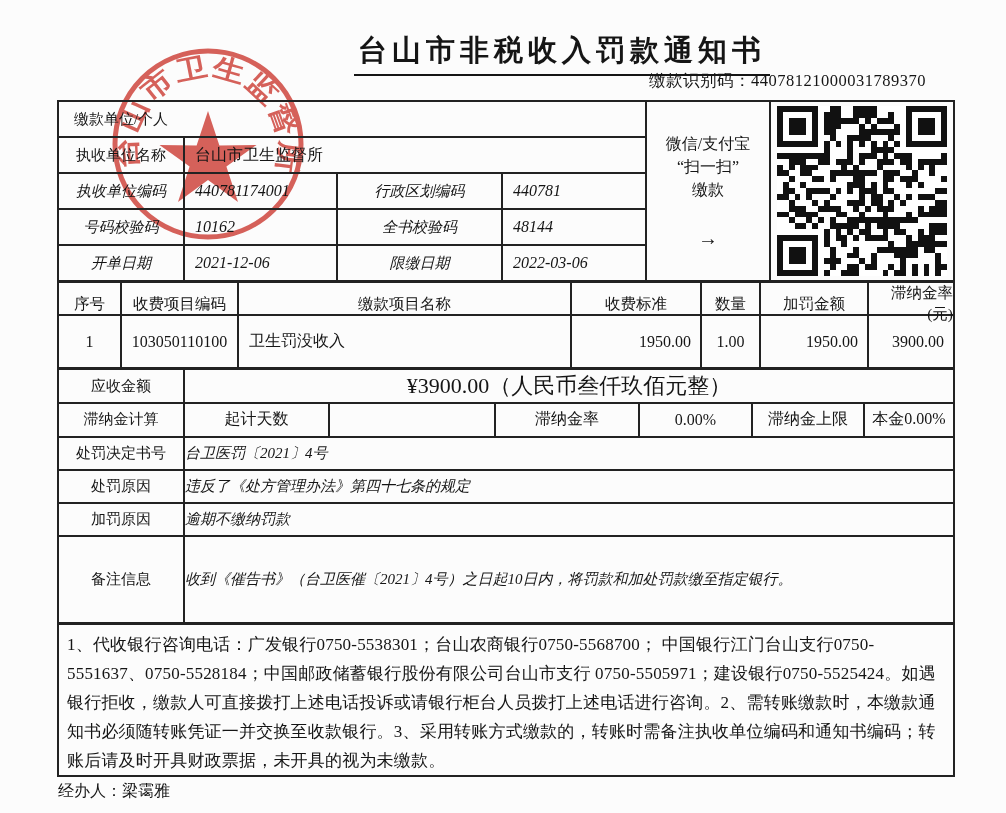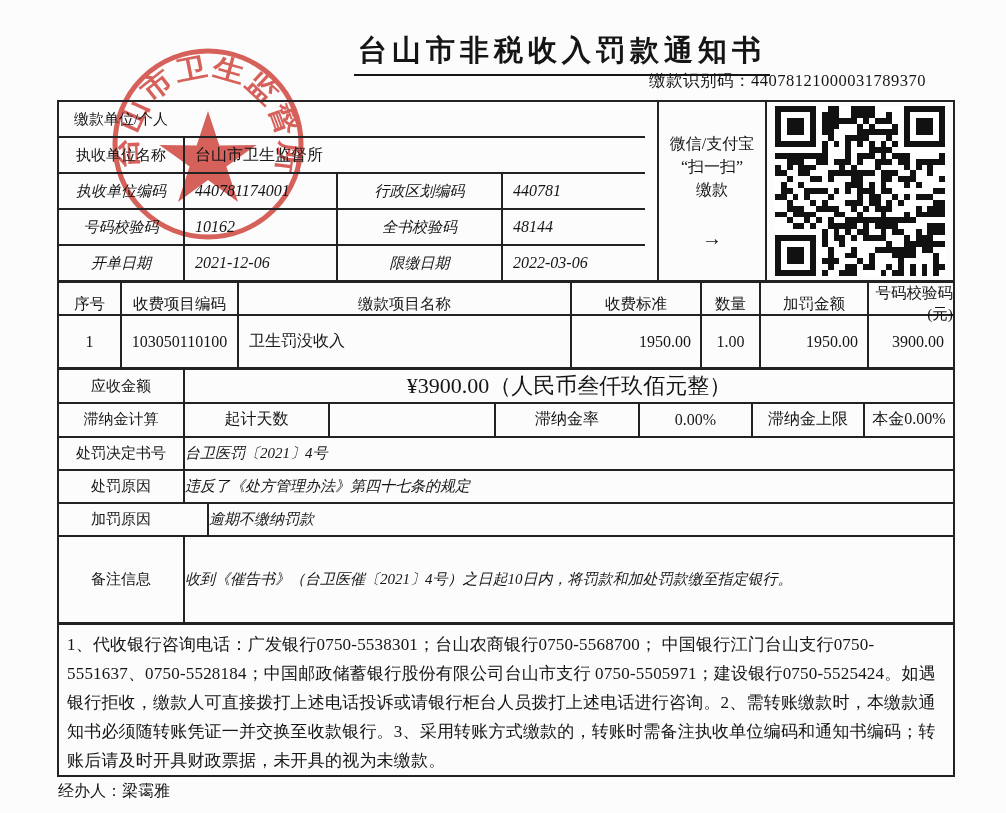--- a/index.html
+++ b/index.html
@@ -46,40 +46,40 @@
   .num-r{justify-content:flex-end;padding-right:9px;font-size:16px;}
   .ctr{justify-content:center;font-size:16px;}
   
   .secA{height:188px;display:flex;}
   .secA-left{width:586px;display:flex;flex-direction:column;}
   .rowA{flex:1;display:grid;}
   .rowA + .rowA{border-top:2px solid var(--bd);}
   .rowA12{grid-template-columns:124px 1fr;}
   .rowA345{grid-template-columns:124px 153px 165px 1fr;font-style:italic;}
   .wx-cell{
-    width:108px;border-left:2px solid var(--bd);box-sizing:border-box;
+    width:124px;border-left:2px solid var(--bd);box-sizing:border-box;
     display:flex;flex-direction:column;align-items:center;justify-content:center;
-    font-size:16px;line-height:23px;text-align:center;margin-left:12px;
+    font-size:16px;line-height:23px;text-align:center;
   }
   .wx-arrow{margin-top:26px;font-size:20px;}
   .qr-cell{flex:1;border-left:2px solid var(--bd);display:flex;align-items:center;justify-content:center;}
   
   .secB{height:88px;display:flex;flex-direction:column;}
   .items-grid{display:grid;grid-template-columns:61px 117px 333px 130px 59px 108px 1fr;text-align:right;}
   .items-head{height:31px;border-bottom:2px solid var(--bd);}
   .items-head .c{justify-content:center;font-size:15.5px;}
   .items-row{flex:1;}
   
   .row-amount{height:34px;display:grid;grid-template-columns:124px 1fr;}
   .amount-val{justify-content:center;font-size:22px;}
   
   .late-grid{height:33px;display:grid;grid-template-columns:124px 145px 166px 144px 113px 112px 1fr;}
   
   .lrow{display:grid;grid-template-columns:124px 1fr;}
-  .h33{height:33px;} .h32{height:32px;gap:24px;} .h90{height:90px;}
+  .h33{height:33px;} .h32{height:32px;} .h90{height:90px;}
   .val-16{font-size:15px;font-style:italic;}
   
   .notes{
     flex:1;padding:5px 12px 0 8px;box-sizing:border-box;
     font-size:17px;line-height:29px;letter-spacing:.2px;
   }
   
   .handler{position:absolute;left:58px;top:781px;font-size:16px;}
   
   .stamp{
@@ -494,21 +494,21 @@
     </div>
 
     <div class="secB thick">
       <div class="items-grid items-head">
         <div class="c">序号</div>
         <div class="c">收费项目编码</div>
         <div class="c">缴款项目名称</div>
         <div class="c">收费标准</div>
         <div class="c">数量</div>
         <div class="c">加罚金额</div>
-        <div class="c">号码校验码(元)</div>
+        <div class="c">滞纳金率(元)</div>
       </div>
       <div class="items-grid items-row">
         <div class="c ctr">1</div>
         <div class="c ctr">103050110100</div>
         <div class="c val">卫生罚没收入</div>
         <div class="c num-r">1950.00</div>
         <div class="c ctr">1.00</div>
         <div class="c num-r">1950.00</div>
         <div class="c num-r">3900.00</div>
       </div>

